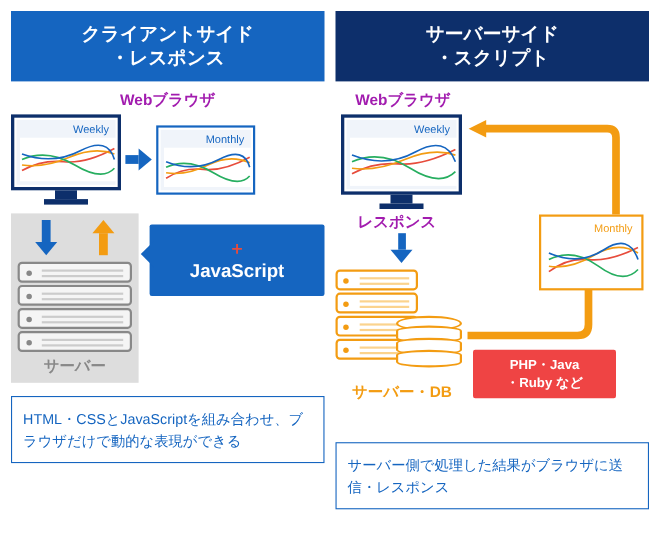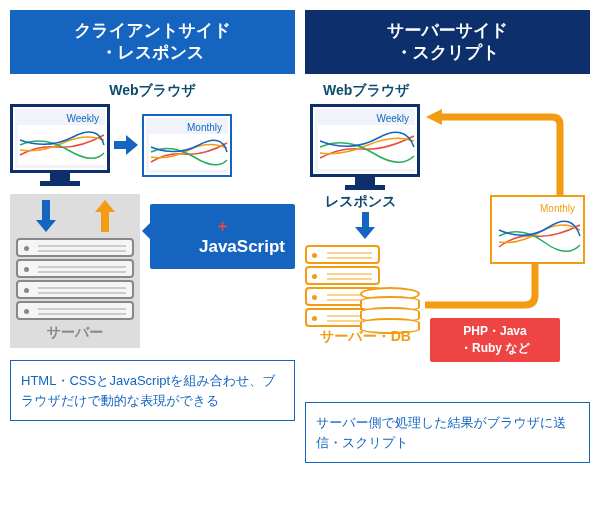--- a/index.html
+++ b/index.html
@@ -3,21 +3,21 @@
 <meta charset="utf-8">
 <style>
 * { box-sizing: border-box; margin: 0; padding: 0; }
 body { font-family: "Hiragino Sans", "Meiryo", sans-serif; background: #fff; width: 600px; height: 508px; position: relative; }
 .container { display: flex; gap: 10px; padding: 10px; }
 .panel { width: 285px; position: relative; }
 .header { color: #fff; padding: 10px 5px; text-align: center; font-weight: bold; font-size: 17px; line-height: 1.3; }
 .header.blue { background: #1565c0; }
 .header.navy { background: #0d2f6b; }
 .label { font-size: 14px; font-weight: bold; text-align: center; }
-.blue-text { color: #0c4a6e; }
+.blue-text { color: #a21caf; }
 .orange-text { color: #f39c12; }
 .gray-text { color: #888; }
 
 .monitor { position: relative; }
 .screen { border: 3px solid; background: #fff; padding: 2px; }
 .screen.navy-border { border-color: #0d2f6b; }
 .screen-inner { background: #f0f4fa; padding: 3px; }
 .stand { width: 20px; height: 8px; margin: 0 auto; }
 .base { width: 40px; height: 5px; margin: 0 auto; }
 .stand.navy, .base.navy { background: #0d2f6b; }
@@ -38,21 +38,21 @@
 .db-cyl { height: 16px; border: 2px solid #f39c12; border-radius: 50% / 30%; background: #fff; margin-bottom: -5px; }
 .db-cyl.top { border-radius: 50%; height: 14px; }
 
 .callout { background: #1565c0; color: #fff; padding: 12px 10px; text-align: center; font-weight: bold; border-radius: 2px; position: relative; }
 .callout-arrow { position: absolute; width: 0; height: 0; border: 12px solid transparent; border-right-color: #1565c0; left: -20px; top: 15px; }
 .orange-callout { background: #ef4444; color: #fff; padding: 5px 8px; font-size: 12px; text-align: center; font-weight: bold; border-radius: 2px; }
 
 .footer-box { border: 1px solid #1565c0; padding: 10px; font-size: 13px; color: #1565c0; line-height: 1.5; }
 
 .plus-sign { color: #e74c3c; font-size: 16px; font-weight: bold; }
-.js-text { font-size: 17px; text-align: right; }
+.js-text { font-size: 17px; }
 </style>
 </head>
 <body>
 
 <div class="container">
 
 <div class="panel">
   <div class="header blue" style="white-space:pre-line">クライアントサイド
 ・レスポンス</div>
 
@@ -93,21 +93,21 @@
             <path d="M2 18 Q22 9 45 23 T78 26" stroke="#27ae60" stroke-width="1.5" fill="none"></path>
             <path d="M2 13 Q27 23 50 11 T78 18" stroke="#1565c0" stroke-width="1.5" fill="none"></path>
           </svg>
         </div>
       </div>
     </div>
   </div>
 
   <div style="display:flex;gap:10px;margin-top:8px;align-items:flex-start">
 
-    <div class="server-box" style="width:130px">
+    <div class="server-box" style="width:116px">
       <div style="display:flex;justify-content:space-around;margin-bottom:6px">
         <div>
           <div style="width:8px;height:20px;background:#1565c0;margin:0 auto"></div>
           <div style="width:0;height:0;border:10px solid transparent;border-top:12px solid #1565c0;border-bottom:none;margin:0 auto"></div>
         </div>
         <div>
           <div style="width:0;height:0;border:10px solid transparent;border-bottom:12px solid #f39c12;border-top:none;margin:0 auto"></div>
           <div style="width:8px;height:20px;background:#f39c12;margin:0 auto"></div>
         </div>
       </div>
@@ -237,26 +237,26 @@
               </div>
             </div>
       </div>
       <div class="db-stack" style="margin-left:-20px">
         <div class="db-cyl top"></div>
         <div class="db-cyl"></div>
         <div class="db-cyl"></div>
         <div class="db-cyl"></div>
       </div>
     </div>
-    <div class="label orange-text" style="position:absolute;left:15px;top:228px">サーバー・DB</div>
+    <div class="label orange-text" style="position:absolute;left:15px;top:248px">サーバー・DB</div>
 
     <svg style="position:absolute;left:115px;top:155px;width:160px;height:80px" viewBox="0 0 160 80">
       <path d="M5 50 L105 50 Q115 50 115 40 L115 8" stroke="#f39c12" stroke-width="7" fill="none"></path>
     </svg>
 
     <div class="orange-callout" style="position:absolute;left:125px;top:218px;white-space:pre-line;width:130px">PHP・Java
 ・Ruby など</div>
   </div>
 
-  <div class="footer-box" style="margin-top:2px">サーバー側で処理した結果がブラウザに送信・スクリプト</div>
+  <div class="footer-box" style="margin-top:2px">サーバー側で処理した結果がブラウザに送信・レスポンス</div>
 </div>
 
 </div>
 
 </body></html>

